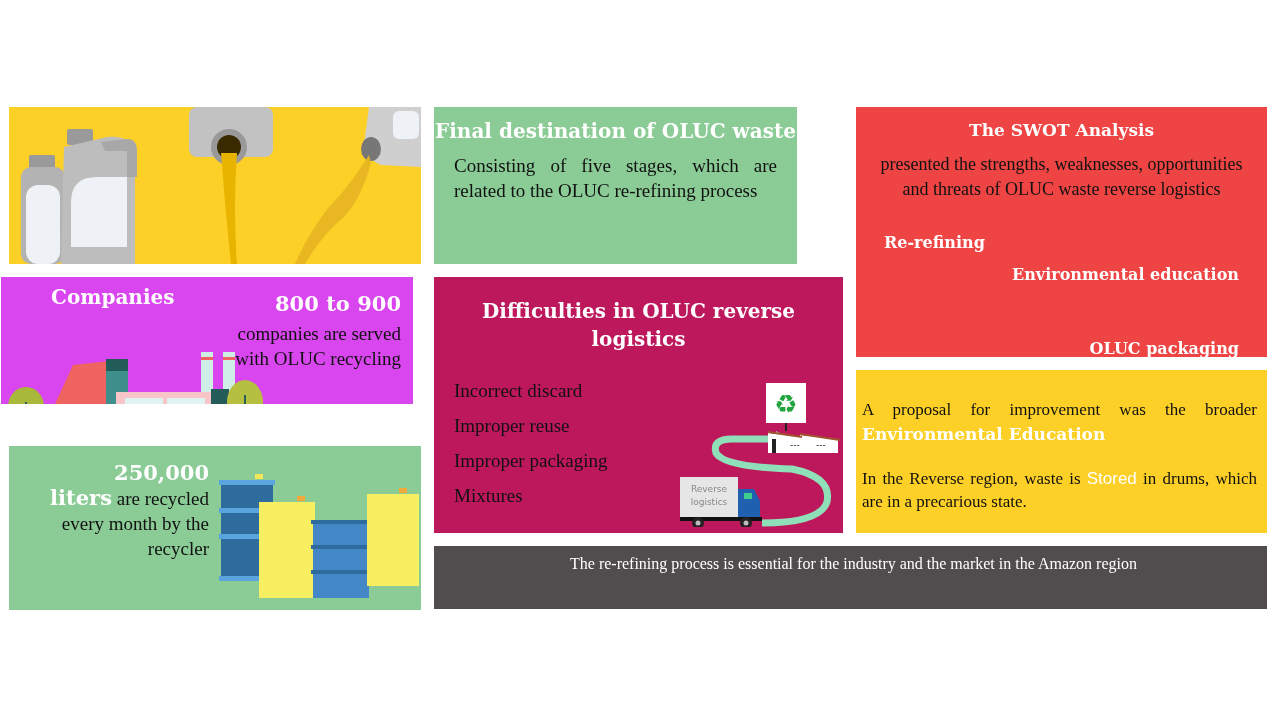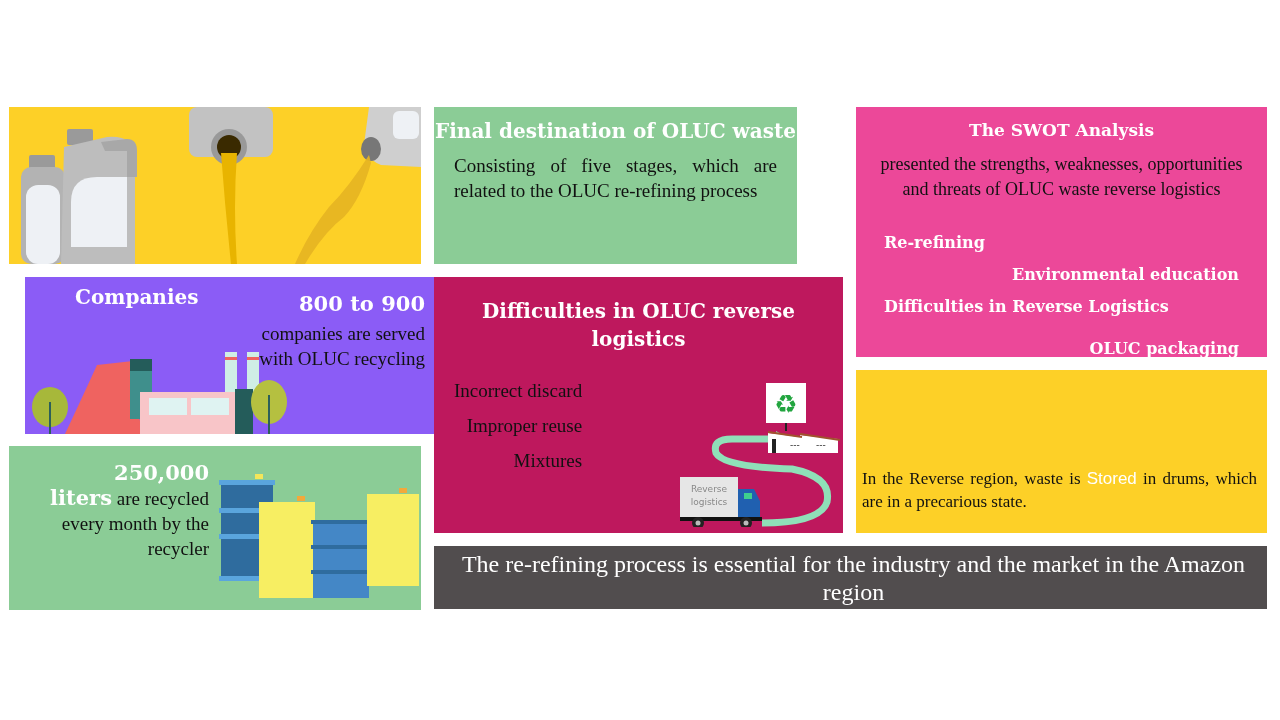--- a/index.html
+++ b/index.html
@@ -2,27 +2,27 @@
 <html><head>
 <meta charset="utf-8">
 <style>
   html, body { margin:0; padding:0; }
   body { width:1280px; height:720px; background:#ffffff; position:relative; overflow:hidden;
          font-family:"DejaVu Serif", serif; }
   .panel { position:absolute; box-sizing:border-box; overflow:hidden; }
   .white { color:#ffffff; }
   .black { color:#111111; }
   .bold { font-weight:bold; font-family:"DejaVu Serif", serif; }
-  .reg { font-family:"Liberation Serif", serif;text-align:right; }
+  .reg { font-family:"Liberation Serif", serif; }
 
   
   #p-oil { left:9px; top:107px; width:412px; height:157px; background:#fdd027; }
 
   
-  #p-comp { left:25px; top:277px; width:412px; height:157px; background:#8b5cf6; }
+  #p-comp { left:1px; top:277px; width:412px; height:127px; background:#d946ef; }
   #p-comp .title { position:absolute; left:50px; top:8px; font-size:20px; }
   #p-comp .stat { position:absolute; right:12px; top:14px; font-size:21px; text-align:center;margin-left:40px; }
   #p-comp .desc { position:absolute; right:12px; top:44px; width:180px; font-size:19px; line-height:25px; text-align:right; }
 
   
   #p-lit { left:9px; top:446px; width:412px; height:164px; background:#8bcc96; }
   #p-lit .txt { position:absolute; left:20px; top:14px; width:180px; text-align:right; font-size:19px; line-height:25px; }
   #p-lit .big { font-size:21px; }
 
   
@@ -31,33 +31,33 @@
   #p-final .body { margin:8px 20px 0 20px; font-size:19px; line-height:25px; text-align:justify; text-align-last:left; }
 
   
   #p-diff { left:434px; top:277px; width:409px; height:256px; background:#be185d; }
   #p-diff .title { text-align:center; font-size:20px; line-height:28px; margin-top:20px; }
   #p-diff ul { list-style:none; padding:0; margin:0; position:absolute; left:20px; top:96px; }
   #p-diff li { font-size:19px; line-height:35px; }
   #p-diff svg { position:absolute; left:238px; top:100px; }
 
   
-  #p-swot { left:856px; top:107px; width:411px; height:250px; background:#ec4899; }
+  #p-swot { left:856px; top:107px; width:411px; height:250px; background:#ef4444; }
   #p-swot .title { text-align:center; font-size:17px; margin-top:13px; }
   #p-swot .desc { text-align:center; font-size:18px; line-height:25px; margin:12px 10px; }
   #p-swot .item { position:absolute; font-size:16px; }
 
   
   #p-prop { left:856px; top:370px; width:411px; height:163px; background:#fdd027; }
   #p-prop .p1 { position:absolute; left:6px; right:10px; top:28px; font-size:17px; line-height:24px; }
   #p-prop .p2 { position:absolute; left:6px; right:10px; top:97px; font-size:17px; line-height:23px; text-align:justify; text-align-last:left; }
 
   
   #p-banner { left:434px; top:546px; width:833px; height:63px; background:#514d4e;
-              text-align:center; color:#fff; font-size:24px; line-height:28px; padding-top:4px;padding-left:6px; }
+              text-align:center; color:#fff; font-size:16px; line-height:28px; padding-top:4px;padding-left:6px; }
 </style>
 </head>
 <body>
 
 <div class="panel" id="p-oil">
   <svg width="412" height="157" viewBox="0 0 412 157">
 
     <g>
       <rect x="20" y="48" width="26" height="14" rx="2" fill="#9a9a9a"></rect>
       <rect x="12" y="60" width="44" height="97" rx="10" fill="#b3b3b3"></rect>
@@ -149,20 +149,21 @@
 <div class="panel" id="p-final">
   <div class="title bold white">Final destination of OLUC waste</div>
   <div class="body reg black">Consisting of five stages, which are related to the OLUC re-refining process</div>
 </div>
 
 <div class="panel" id="p-diff">
   <div class="title bold white">Difficulties in OLUC reverse logistics</div>
   <ul>
     <li class="reg black">Incorrect discard</li>
     <li class="reg black">Improper reuse</li>
+    <li class="reg black">Improper packaging</li>
     <li class="reg black">Mixtures</li>
   </ul>
   <svg width="170" height="150">
     <path d="M110 62 L60 62 Q40 62 44 76 Q52 90 120 92 Q160 100 155 125 Q148 146 90 146" fill="none" stroke="#8fe0b8" stroke-width="7"></path>
     <polygon points="104,54 118,62 104,70" fill="#8fe0b8"></polygon>
     <rect x="94" y="6" width="40" height="40" fill="#ffffff"></rect>
     <text x="114" y="36" text-anchor="middle" font-size="26" fill="#22a53f" font-family="DejaVu Sans, sans-serif">♻</text>
     <line x1="114" y1="46" x2="114" y2="54" stroke="#222" stroke-width="2"></line>
     <g>
       <polygon points="96,56 128,60 128,76 96,76" fill="#ffffff"></polygon>
@@ -186,25 +187,28 @@
         <circle cx="74" cy="146" r="2.5" fill="#bbb"></circle>
     </g>
   </svg>
 </div>
 
 <div class="panel" id="p-swot">
   <div class="title bold white">The SWOT Analysis</div>
   <div class="desc reg black">presented the strengths, weaknesses, opportunities and threats of OLUC waste reverse logistics</div>
   <div class="item bold white" style="left:28px;top:126px">Re-refining</div>
   <div class="item bold white" style="right:28px;top:158px">Environmental education</div>
-  <div class="item bold white" style="left:28px;top:190px">Difficulties in Reverse Logistics</div>
   <div class="item bold white" style="right:28px;top:232px">OLUC packaging</div>
 </div>
 
 <div class="panel" id="p-prop">
+  <div class="p1">
+    <div class="reg black" style="text-align:justify;text-align-last:justify">A proposal for improvement was the broader</div>
+    <div class="bold white">Environmental Education</div>
+  </div>
   <div class="p2 reg black">
     <span>In the Reverse region, waste is</span>
     <span class="white" style="font-family:'Liberation Sans',sans-serif">Stored</span>
     <span>in drums, which are in a precarious state.</span>
   </div>
 </div>
 
 <div class="panel reg" id="p-banner">The re-refining process is essential for the industry and the market in the Amazon region</div>
 
 </body></html>

